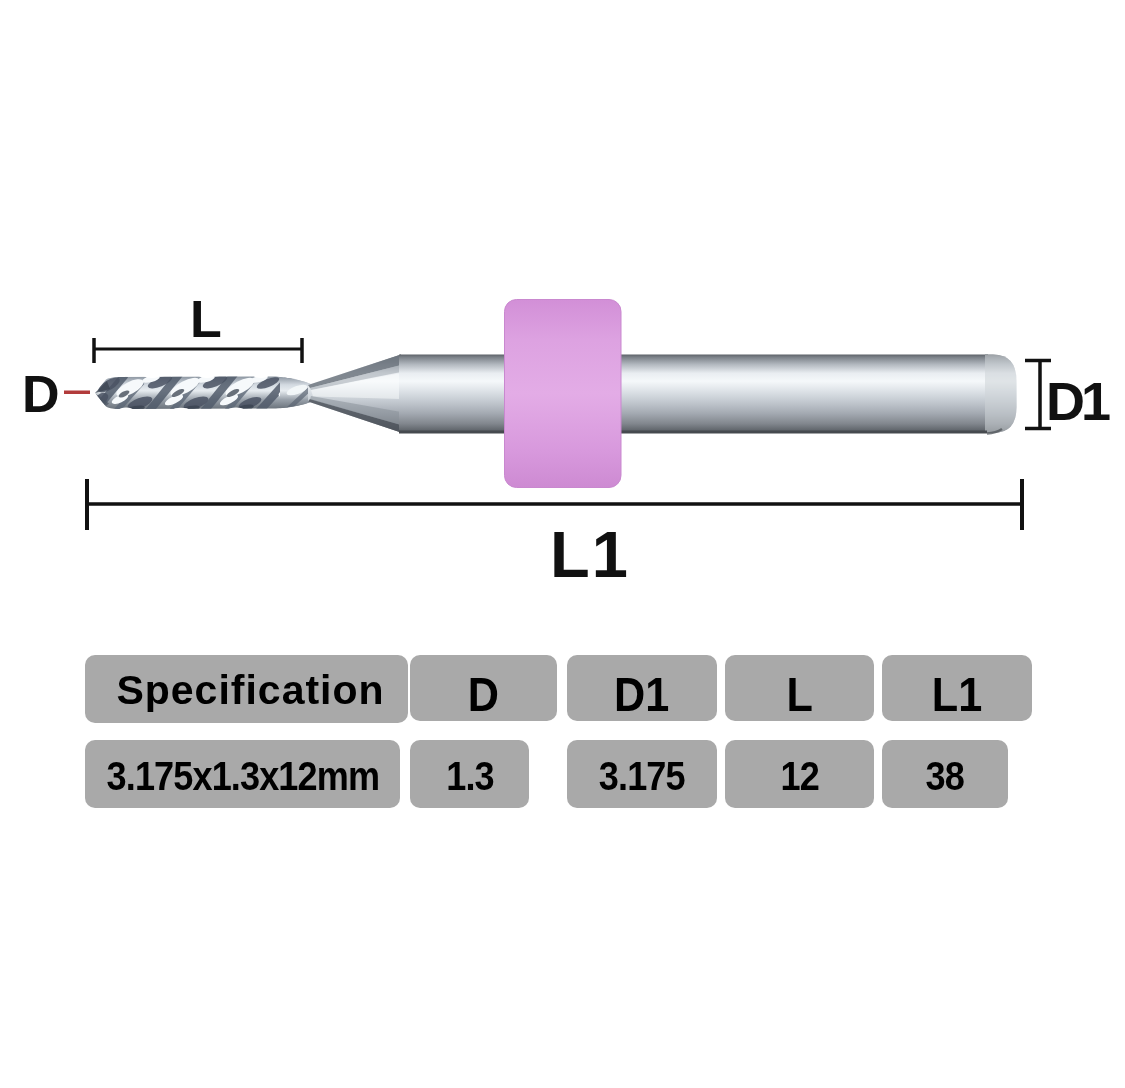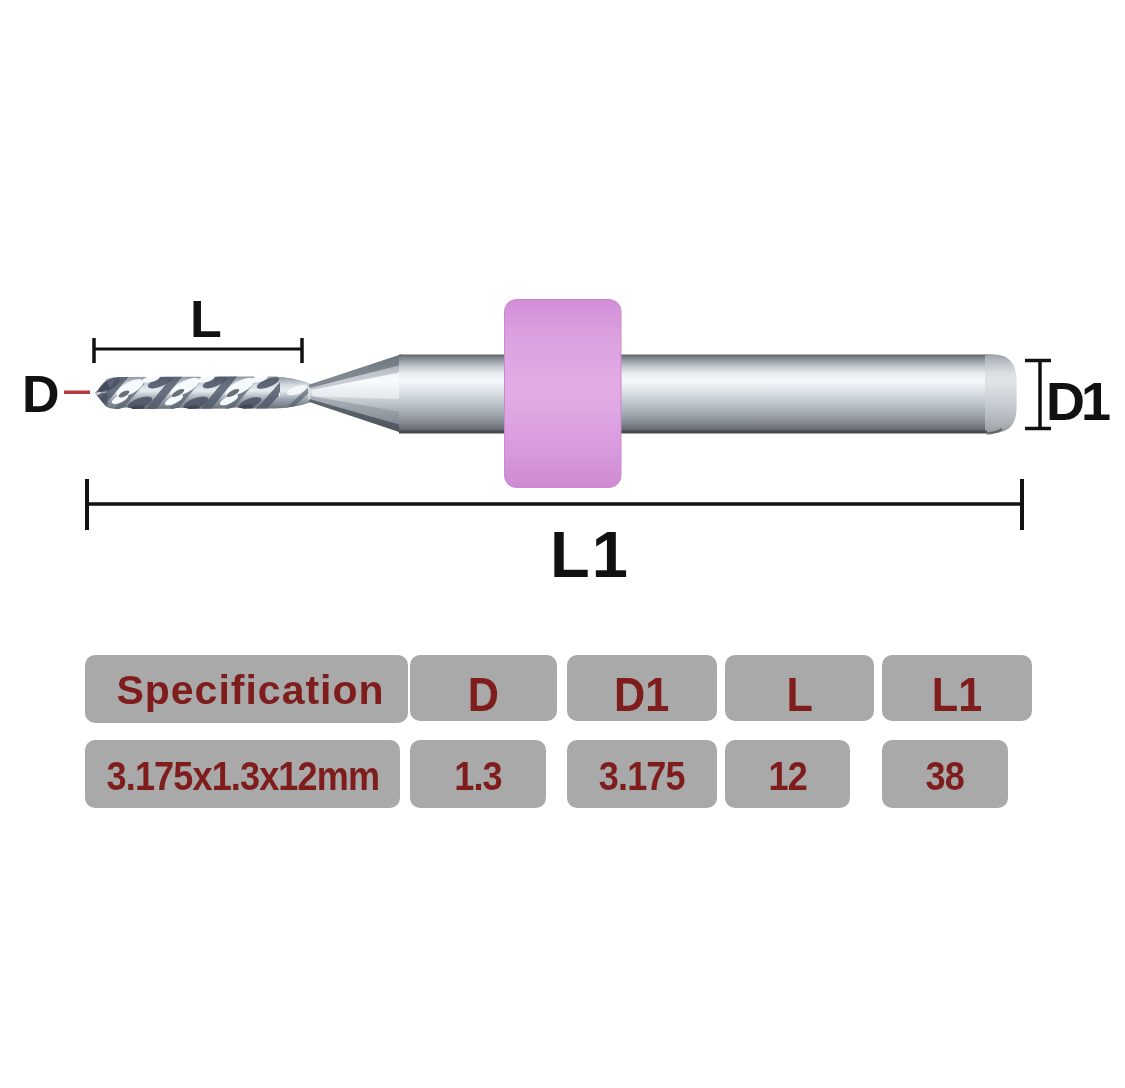--- a/index.html
+++ b/index.html
@@ -1,18 +1,18 @@
 <!DOCTYPE html>
 <html><head>
 <meta charset="utf-8">
 <style>
   html,body{margin:0;padding:0;}
   body{width:1125px;height:1088px;background:#ffffff;position:relative;overflow:hidden;
        font-family:"Liberation Sans", sans-serif;}
-  .cell{position:absolute;background:#a9a9a9;border-radius:10px;color:#7f1d1d;
+  .cell{position:absolute;background:#a9a9a9;border-radius:10px;color:#000000;
         display:flex;align-items:center;justify-content:center;font-weight:bold;}
   .hdr{font-size:48px;padding-top:13px;box-sizing:border-box;}
   .hdr span{display:inline-block;transform:scaleX(0.9);}
   .spec{font-size:41px;letter-spacing:1px;padding-top:2px;padding-left:8px;}
   .spec span{transform:scaleX(1);}
   .val{font-size:41px;letter-spacing:-1px;padding-top:4px;box-sizing:border-box;}
   .val span{display:inline-block;transform:scaleX(0.88);}
 </style>
 </head>
 <body>
@@ -176,24 +176,24 @@
 <div class="cell hdr" style="left:725px;top:655px;width:149px;height:66px;">
     <span>L</span>
   </div>
 <div class="cell hdr" style="left:882px;top:655px;width:150px;height:66px;">
     <span>L1</span>
   </div>
 
 <div class="cell val" style="left:85px;top:740px;width:315px;height:68px;">
     <span>3.175x1.3x12mm</span>
   </div>
-<div class="cell val" style="left:410px;top:740px;width:136px;height:68px;">
+<div class="cell val" style="left:410px;top:740px;width:119px;height:68px;">
     <span>1.3</span>
   </div>
 <div class="cell val" style="left:567px;top:740px;width:150px;height:68px;justify-content:center;">
     <span>3.175</span>
   </div>
-<div class="cell val" style="left:725px;top:740px;width:125px;height:68px;align-items:center;">
+<div class="cell val" style="left:725px;top:740px;width:149px;height:68px;align-items:center;">
     <span>12</span>
   </div>
 <div class="cell val" style="left:882px;top:740px;width:126px;height:68px;">
     <span>38</span>
   </div>
 
 </body></html>

